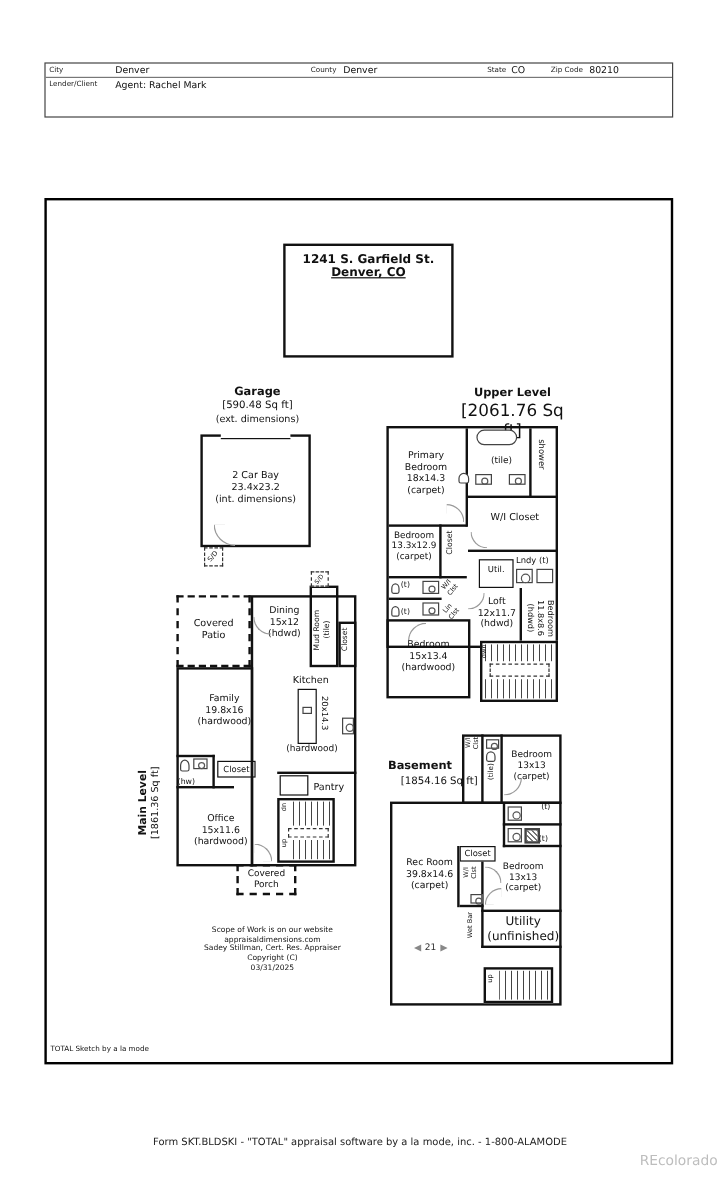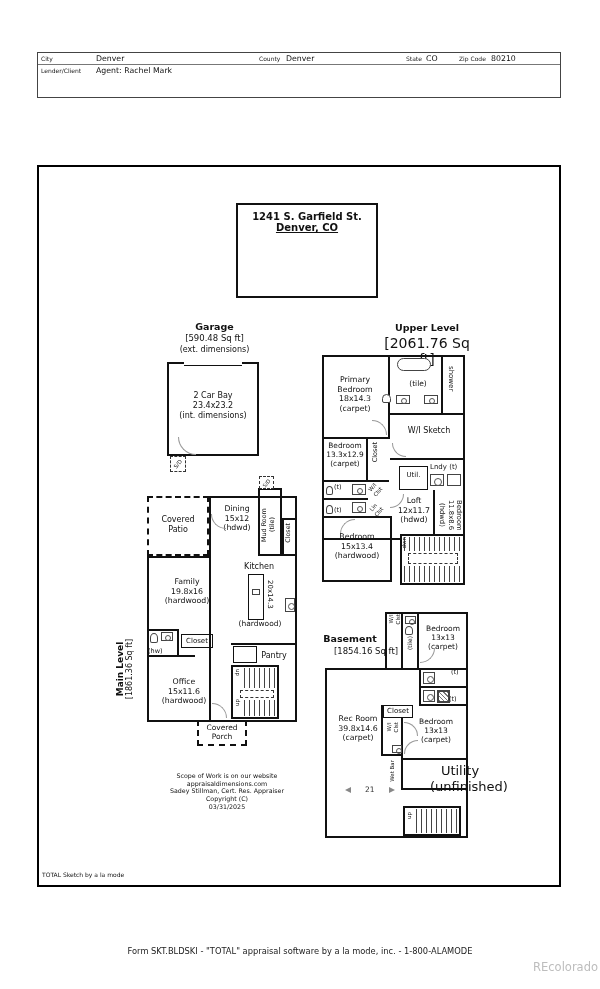--- a/index.html
+++ b/index.html
@@ -28,21 +28,21 @@
   .arc-br{border-bottom:1px solid #999;border-right:1px solid #999;border-radius:0 0 100% 0;}
   .arc-bl{border-bottom:1px solid #999;border-left:1px solid #999;border-radius:0 0 0 100%;}
   .gap{background:#fff;}
   
   #hdr-table{left:37px;top:52px;width:524px;height:46px;border:1px solid #444;box-sizing:border-box;}
   .hrow{position:relative;height:11px;border-bottom:1px solid #777;}
   .hrow:last-child{border-bottom:none;}
   .hlab{position:absolute;font-size:6px;color:#222;top:2px;}
   .hval{position:absolute;font-size:7.8px;color:#111;top:1px;}
   
-  .dimline{display:flex;align-items:center;gap:14px;font-size:7.5px;color:#333;}
+  .dimline{display:flex;align-items:center;gap:3px;font-size:7.5px;color:#333;}
   .ah{width:0;height:0;border-top:3px solid transparent;border-bottom:3px solid transparent;}
   .ah-l{border-right:6px solid #888;}
   .ah-r{border-left:6px solid #888;}
   .underln{text-decoration:underline;}
 </style>
 </head>
 <body>
 
 <div id="page">
 
@@ -132,21 +132,21 @@
   <div class="abs arc arc-bl" style="left:392px;top:443px;width:14px;height:14px"></div>
   <div class="abs arc arc-tl" style="left:340px;top:519px;width:15px;height:15px"></div>
   <div class="abs arc arc-br" style="left:390px;top:494px;width:14px;height:14px"></div>
 
   <div class="abs ctr lbl ml" style="left:324px;top:375px;width:62px">Primary
 Bedroom
 18x14.3
 (carpet)</div>
   <div class="abs ctr" style="left:400px;top:379px;width:36px;font-size:7.5px">(tile)</div>
   <div class="abs vtext-cw" style="left:447px;top:366px;font-size:7px">shower</div>
-  <div class="abs ctr" style="left:395px;top:426px;width:68px;font-size:8px">W/I Sketch</div>
+  <div class="abs ctr" style="left:395px;top:426px;width:68px;font-size:8px">W/I Closet</div>
   <div class="abs ctr lbl ml" style="left:320px;top:441px;width:50px;font-size:7.4px">Bedroom
 13.3x12.9
 (carpet)</div>
   <div class="abs vtext" style="left:371px;top:442px;font-size:6.5px">Closet</div>
   <div class="abs ctr" style="left:400px;top:471px;width:27px;font-size:7px">Util.</div>
   <div class="abs" style="left:430px;top:463px;font-size:7px">Lndy (t)</div>
   <div class="abs" style="left:334px;top:483px;font-size:6.5px">(t)</div>
   <div class="abs" style="left:334px;top:506px;font-size:6.5px">(t)</div>
   <div class="abs diag ml ctr" style="left:370px;top:483px;font-size:5.5px">W/I
 Clst</div>
@@ -273,21 +273,21 @@
       <span class="dot" style="left:3px;top:2px;width:4px;height:4px"></span>
     </div>
   <div class="abs vtext" style="left:389px;top:760px;font-size:5.5px">Wet Bar</div>
 
   <div class="abs ctr lbl ml" style="left:329px;top:714px;width:58px">Rec Room
 39.8x14.6
 (carpet)</div>
   <div class="abs ctr lbl ml" style="left:408px;top:717px;width:56px;font-size:7.5px">Bedroom
 13x13
 (carpet)</div>
-  <div class="abs ctr lbl ml" style="left:430px;top:763px;width:60px;font-size:13px">Utility
+  <div class="abs ctr lbl ml" style="left:406px;top:763px;width:60px;font-size:10px">Utility
 (unfinished)</div>
 
   <div class="abs dimline" style="left:345px;top:785px">
     <span class="ah ah-l"></span>
     <span>21</span>
     <span class="ah ah-r"></span>
   </div>
 
   <div class="abs box" style="left:403px;top:806px;width:58px;height:30px;background:#fff"></div>
   <div class="abs hatch" style="left:416px;top:809px;width:43px;height:24px"></div>

